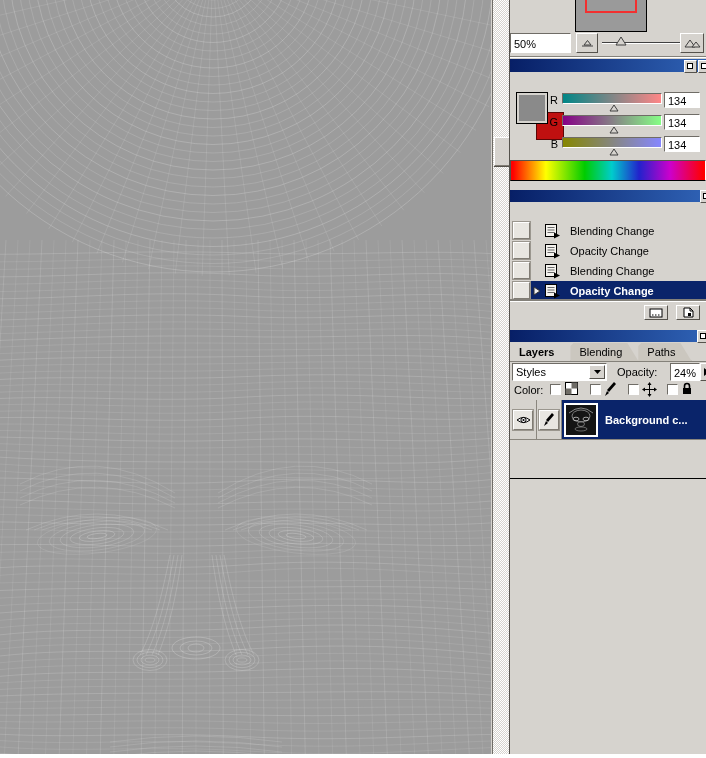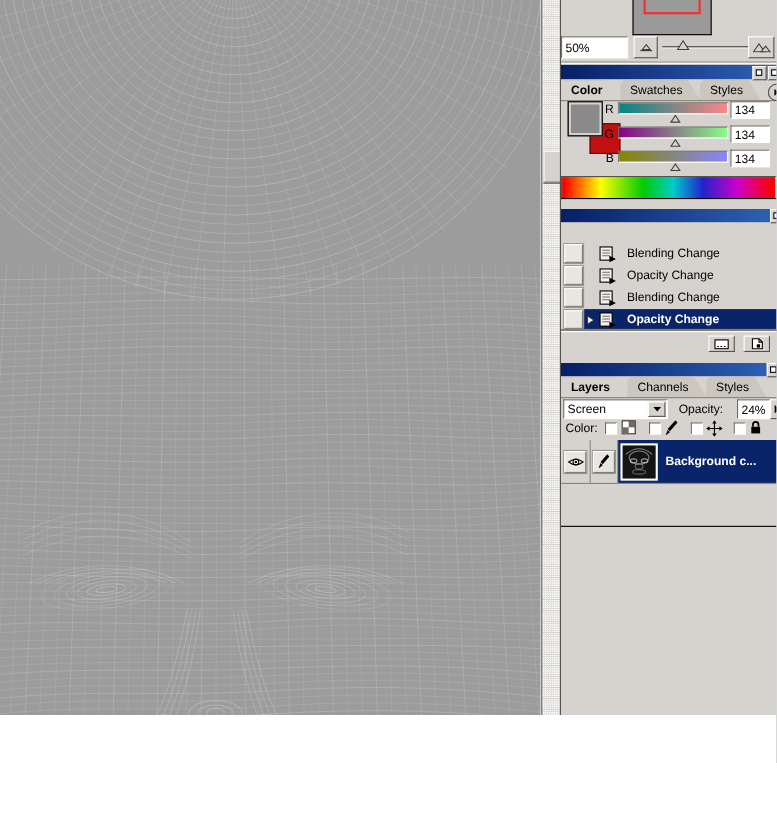--- a/index.html
+++ b/index.html
@@ -1,16 +1,16 @@
 <!DOCTYPE html>
 <html style="--titlebar-left: #071f66; --titlebar-right: #2f62b5; --selection: #0a246a; --panel-bg: #d6d3ce; --canvas-bg: #9c9c9c; --foreground-swatch: #8a8a8a; --background-swatch: #c01010; --navigator-view-box: #f23030;"><head>
 <meta charset="utf-8">
 <style>
   html,body{margin:0;padding:0;}
-  #root{position:relative;width:706px;height:650px;overflow:hidden;
+  #root{position:relative;width:706px;height:754px;overflow:hidden;
         font-family:"Liberation Sans",sans-serif;font-size:11px;color:#000;
         background:var(--panel-bg,#d6d3ce);}
   .abs{position:absolute;}
   
   #canvas{left:0;top:0;width:491px;height:758px;background:var(--canvas-bg,#9c9c9c);}
   
   #vscroll{left:492px;top:0;width:17px;height:758px;border-left:1px solid #6f6c66;
     background-image:conic-gradient(#ffffff 25%,#d6d3ce 0 50%,#ffffff 0 75%,#d6d3ce 0);
     background-size:2px 2px;}
   #vthumb{left:1px;top:137px;width:15px;height:27px;background:#d6d3ce;
@@ -346,30 +346,20 @@
 
     <div class="panel" style="top:59px;height:123px;">
       <div class="titlebar">
         <div class="tbtn" style="left:174px;">
             <div class="sq"></div>
           </div>
         <div class="tbtn" style="left:188px;">
             <div class="sq"></div>
           </div>
       </div>
-      <div class="tabrow">
-        <div class="tab active"><span>Color</span></div>
-        <div class="tab"><span>Swatches</span></div>
-        <div class="tab"><span>Styles</span></div>
-        <div class="menu-circle" style="right:-8px;top:4px;">
-          <svg width="6" height="8">
-              <polygon points="1,1 5,4 1,7" fill="#000"></polygon>
-            </svg>
-        </div>
-      </div>
 
       <div class="abs" style="left:26px;top:53px;width:26px;height:26px;background:var(--background-swatch,#c01010);border:1px solid #5a0606;"></div>
       <div class="abs" style="left:6px;top:33px;width:30px;height:30px;background:var(--foreground-swatch,#8a8a8a);border:1px solid #000;box-shadow:inset 0 0 0 2px #d6d3ce;"></div>
 
       <div class="abs chan-label" style="left:38px;top:35px;">R</div>
       <div class="abs slider" style="left:52px;top:34px;background:linear-gradient(90deg,rgb(0,134,134),rgb(255,134,134));"></div>
       <svg class="abs thumb-tri" style="left:98px;top:45px;">
         <polygon points="2,7 6,1 10,7" fill="#d6d3ce" stroke="#404040"></polygon>
         </svg>
       <input class="abs field valbox sunken" style="left: 154px; top: 33px;" value="134">
@@ -468,26 +458,26 @@
     </div>
 
     <div class="panel" style="top:330px;height:148px;border-bottom:1px solid #000;">
       <div class="titlebar" style="height:12px;">
         <div class="tbtn" style="left:187px;top:0;">
             <div class="sq"></div>
           </div>
       </div>
       <div class="tabrow" style="top:12px;">
         <div class="tab active"><span>Layers</span></div>
-        <div class="tab"><span>Channels</span></div>
-        <div class="tab"><span>Styles</span></div>
+        <div class="tab"><span>Blending</span></div>
+        <div class="tab"><span>Paths</span></div>
       </div>
 
       <div id="combo" class="abs sunken">
-        <span class="txt">Screen</span>
+        <span class="txt">Styles</span>
         <div class="drop raised">
           <svg width="9" height="6">
               <polygon points="1,1 8,1 4.5,5" fill="#000"></polygon>
             </svg>
         </div>
       </div>
       <div class="abs" style="left:107px;top:36px;">Opacity:</div>
       <input class="abs field sunken" style="left: 160px; top: 33px; width: 30px; height: 18px;" value="24%">
       <div class="abs raised" style="left:190px;top:33px;width:12px;height:18px;display:flex;align-items:center;justify-content:center;">
         <svg width="5" height="8">

